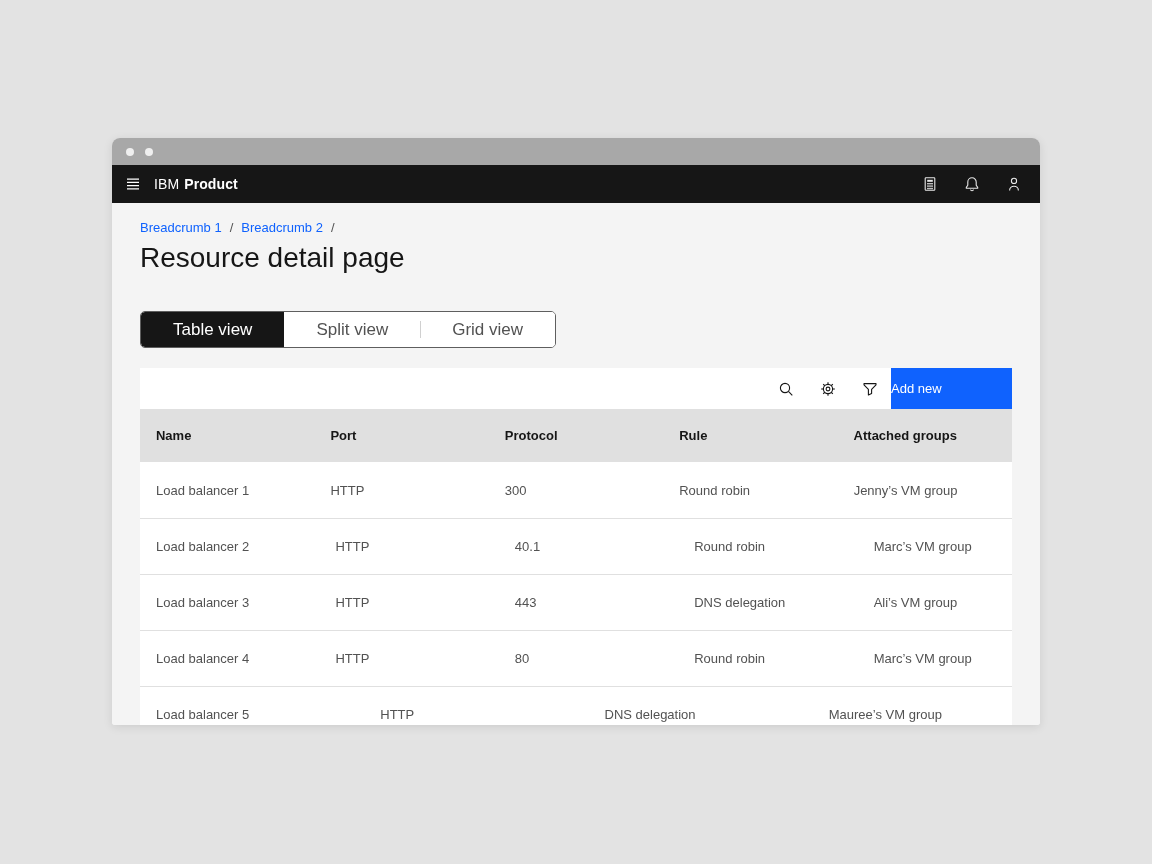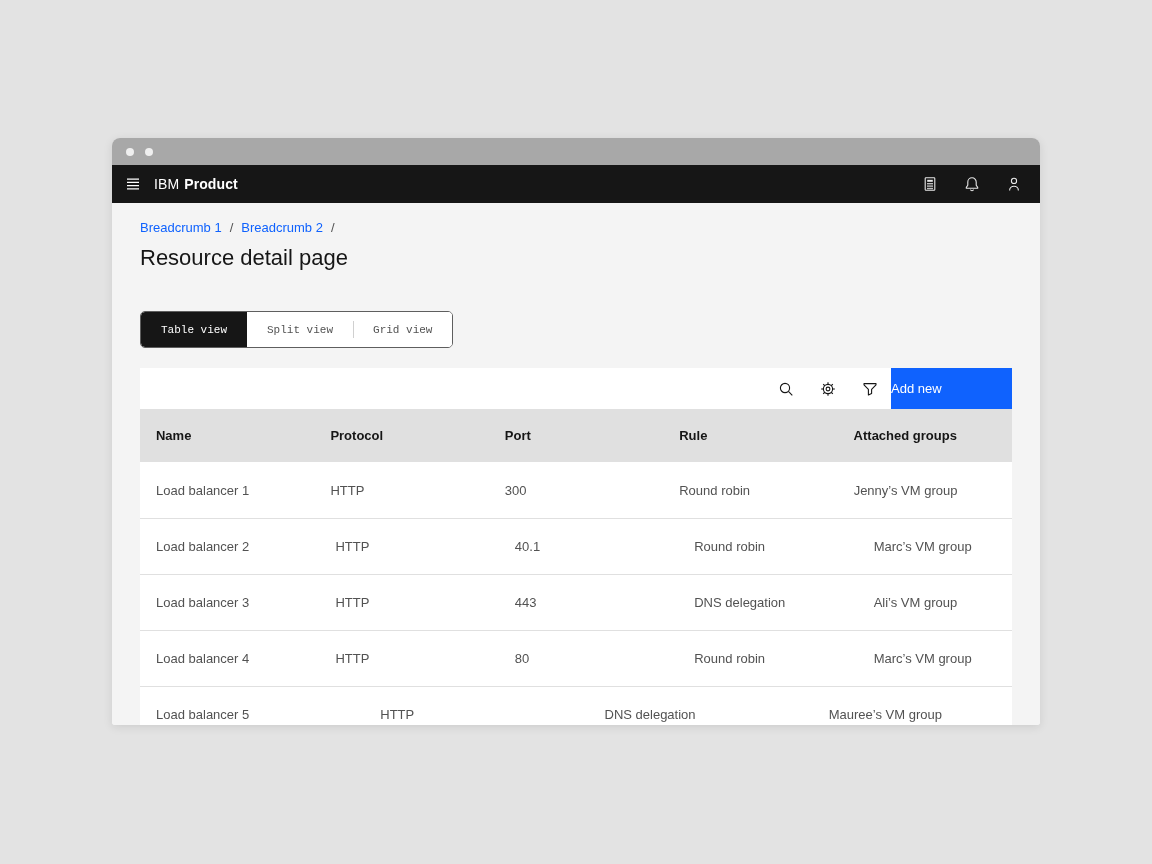--- a/index.html
+++ b/index.html
@@ -38,30 +38,30 @@
   .topbar .icon-btn {
     width:42px; height:38px; display:flex; align-items:center; justify-content:center;
     background:none; border:none; cursor:pointer;
   }
   .topbar { padding-right:5px; }
   
   .page { flex:1; background:#f4f4f4; padding:18px 28px 0 28px; overflow:hidden; }
   .breadcrumb { font-size:13px; line-height:14px; display:flex; align-items:center; }
   .breadcrumb a { color:#0f62fe; text-decoration:none; cursor:pointer; }
   .breadcrumb .sep { color:#525252; margin:0 8px; }
-  .page-title { font-size:22px; line-height:30px; font-weight:400; color:#161616; margin-top:8px; }
+  .page-title { font-size:28px; line-height:30px; font-weight:400; color:#161616; margin-top:8px; }
   
   .switcher {
     margin-top:38px; display:inline-flex; height:37px;
     border:1px solid #5e5e5e; border-radius:5px; overflow:hidden; background:#fff;
   }
   .switcher .opt {
-    min-width:87px; padding:0 20px; display:flex; align-items:center; justify-content:center;
-    font-size:11px; color:#525252; background:#fff; border:none; cursor:pointer;
-    font-family:Liberation Mono, monospace; position:relative;
+    min-width:87px; padding:0 32px; display:flex; align-items:center; justify-content:center;
+    font-size:17px; color:#525252; background:#fff; border:none; cursor:pointer;
+    font-family:Liberation Sans, sans-serif; position:relative;
   }
   .switcher .opt.selected { background:#161616; color:#fff; border-radius:4px 0 0 4px; }
   .switcher .opt.divided::before {
     content:""; position:absolute; left:0; top:9px; bottom:9px; width:1px; background:#d0d0d0;
   }
   
   .table-toolbar {
     margin-top:20px; height:41px; background:#ffffff;
     display:flex; align-items:center; justify-content:flex-end;
   }
@@ -200,22 +200,22 @@
             <path d="M2 2.6h12v1.2L9.6 8.4v4l-3.2 1.6v-5.6L2 3.8z"></path>
           </svg>
         </span>
       </button>
       <button class="btn-primary">Add new</button>
     </div>
 
     <div class="data-table">
       <div class="thead">
         <div class="th">Name</div>
+        <div class="th">Port</div>
         <div class="th">Protocol</div>
-        <div class="th">Port</div>
         <div class="th">Rule</div>
         <div class="th">Attached groups</div>
       </div>
 
       <div class="tr">
         <div class="td">Load balancer 1</div>
         <div class="td">HTTP</div>
         <div class="td">300</div>
         <div class="td">Round robin</div>
         <div class="td">Jenny’s VM group</div>

